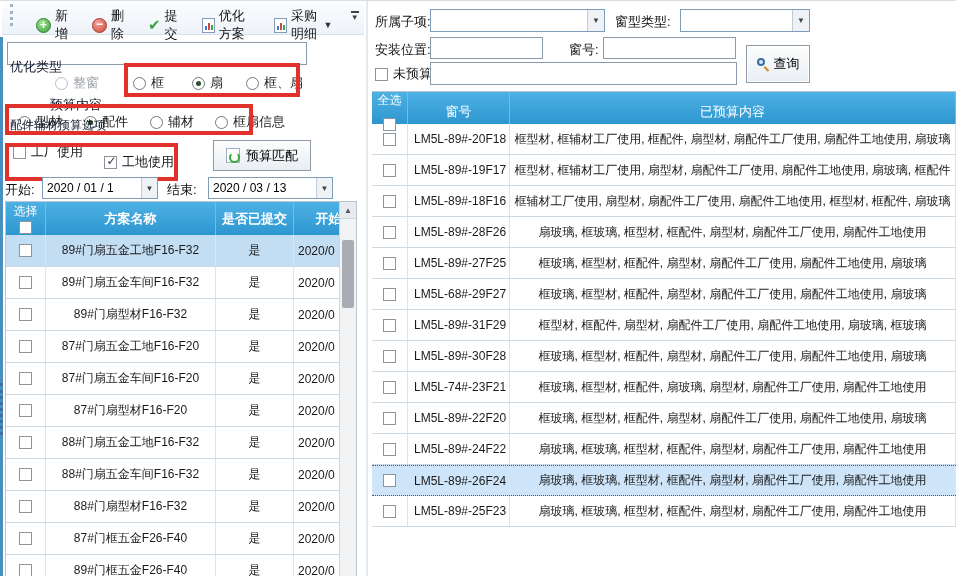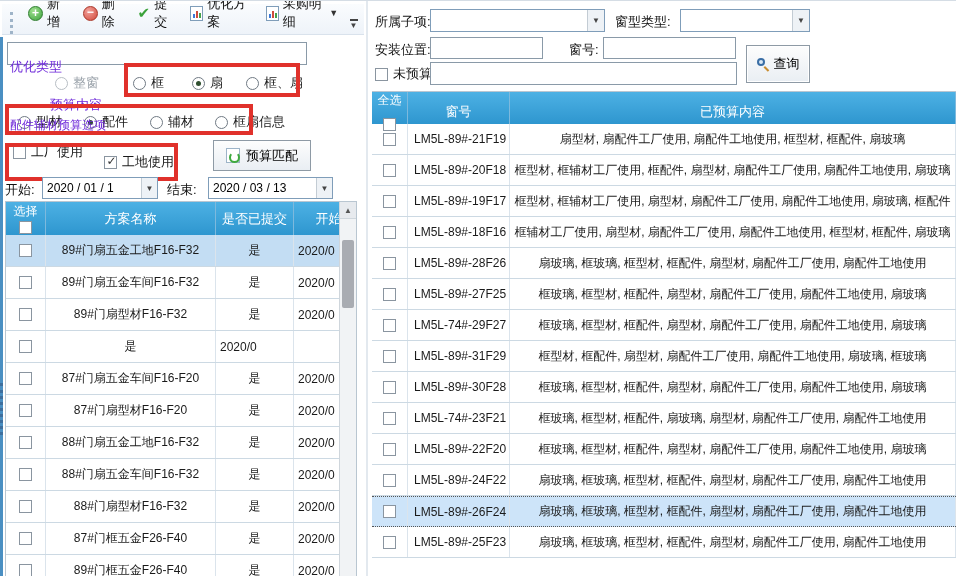--- a/index.html
+++ b/index.html
@@ -8,27 +8,27 @@
 
   
   .cb { display:inline-block; width:13px; height:13px; background:#fff; border:1px solid #8a95a0; position:relative; flex:none; }
   .cb.checked::after { content:"✓"; position:absolute; left:0; top:-3px; width:13px; text-align:center; font-size:12px; font-weight:bold; color:#333; }
   .radio { display:inline-block; width:13px; height:13px; border:1px solid #707a84; border-radius:50%; background:#fff; position:relative; flex:none; }
   .radio.checked::after { content:""; position:absolute; left:3px; top:3px; width:5px; height:5px; border-radius:50%; background:#2f4f2f; }
   .opt { display:inline-flex; align-items:center; gap:5px; font-size:13px; color:#1a1a1a; position:absolute; white-space:nowrap; }
   .opt.disabled { color:#9aa2aa; }
   .opt.disabled .radio { border-color:#b8bec4; }
   .redbox { position:absolute; border:4px solid #e0312b; pointer-events:none; }
-  .grouplabel { position:absolute; font-size:13px; color:#6d28d9; white-space:nowrap; }
+  .grouplabel { position:absolute; font-size:13px; color:#0f172a; white-space:nowrap; }
   input.txt { border:1px solid #8a9aa8; background:#fff; font-size:12px; padding:2px 4px; }
   .combo { position:absolute; border:1px solid #7f9db9; background:#fff; display:flex; }
   .combo .arrowbtn { margin-left:auto; width:17px; border-left:1px solid #c3ccd4; background:#eef2f6; display:flex; align-items:center; justify-content:center; font-size:8px; color:#444; }
 
   
-  #toolbar { position:absolute; left:2px; top:3px; width:362px; height:31px; background:linear-gradient(#fafcfe,#eef3f9); border-bottom:1px solid #d9e2ec; display:flex; align-items:flex-end; gap:2px; padding-left:8px; }
+  #toolbar { position:absolute; left:2px; top:3px; width:362px; height:31px; background:linear-gradient(#fafcfe,#eef3f9); border-bottom:1px solid #d9e2ec; display:flex; align-items:flex-start; gap:10px; padding-left:8px; }
   #toolbar .grip { width:3px; height:22px; border-left:3px dotted #9fb4c8; margin-right:6px; }
   .tbtn { display:inline-flex; align-items:center; gap:4px; padding:3px 7px; font-size:13px; color:#111; cursor:default; border-radius:2px; }
   .cicon { display:inline-block; width:15px; height:15px; border-radius:50%; position:relative; flex:none; }
   .cicon.green { background:radial-gradient(circle at 35% 30%, #9fe08f, #3fa33f); border:1px solid #2d7d2d; }
   .cicon.red { background:radial-gradient(circle at 35% 30%, #f2a19a, #d24a3c); border:1px solid #a93527; }
   .cicon::after { position:absolute; left:0; top:-1px; width:100%; text-align:center; color:#fff; font-weight:bold; font-size:12px; }
   .cicon.green::after { content:"+"; }
   .cicon.red::after { content:"−"; top:-2px; }
   .checkicon { color:#3aa23a; font-size:15px; font-weight:bold; }
   .docicon { display:inline-block; width:13px; height:15px; background:#fff; border:1px solid #7f9db9; position:relative; flex:none; }
@@ -45,21 +45,21 @@
   #left-grip2 { position:absolute; left:0; top:382px; height:52px; border-left:3px dotted #3e6f9e; }
   #search-box { position:absolute; left:7px; top:41px; width:300px; height:23px; }
   #search-box input { width:100%; height:100%; }
 
   
   .grid-head { background:linear-gradient(#4db1e4,#2e96cf); color:#fff; }
   #ltable { position:absolute; left:5px; top:200px; width:352px; height:376px; overflow:hidden; border:1px solid #b9c6d1; border-bottom:none; }
   .lhead, .lrow { display:grid; grid-template-columns:40px 170px 78px 70px; }
   .lhead { height:33px; font-size:12px; }
   .lhead .hc { display:flex; flex-direction:column; align-items:center; justify-content:center; gap:1px; border-right:1px solid #7db9dd; }
-  .lhead .hc.title { justify-content:center; font-size:13px; }
+  .lhead .hc.title { justify-content:center; font-size:13px;font-weight:bold; }
   .lrow { height:32px; background:#fff; border-bottom:1px solid #ccd9e3; font-size:12px; color:#1a1a1a; }
   .lrow > div { display:flex; align-items:center; justify-content:center; border-right:1px solid #dbe4ec; overflow:hidden; white-space:nowrap; }
   .lrow > div.datecell { justify-content:flex-start; padding-left:4px; }
   .lrow.selected { background:#c3ddf3; }
   #lscroll { position:absolute; right:0; top:0; width:17px; height:376px; background:#f1f3f5; border-left:1px solid #cfd6dc; }
   #lscroll .up { height:17px; background:#e7eaee; border-bottom:1px solid #cfd6dc; text-align:center; font-size:8px; color:#555; line-height:17px; }
   #lscroll .thumb { position:absolute; left:2px; right:2px; top:38px; height:68px; background:#a9acb2; border-radius:2px; }
 
   
   #rpanel { position:absolute; left:372px; top:0; width:584px; height:576px; }
@@ -255,20 +255,21 @@
           </div>
           <div>89#门扇型材F16-F32</div>
           <div>是</div>
           <div class="datecell">2020/0</div>
         </div>
 
         <div class="lrow">
           <div>
             <span class="cb"></span>
           </div>
+          <div>87#门扇五金工地F16-F20</div>
           <div>是</div>
           <div class="datecell">2020/0</div>
         </div>
 
         <div class="lrow">
           <div>
             <span class="cb"></span>
           </div>
           <div>87#门扇五金车间F16-F20</div>
           <div>是</div>
@@ -375,27 +376,20 @@
         </div>
         <div class="hc title">
             <span>窗号</span>
           </div>
         <div class="hc title">
             <span>已预算内容</span>
           </div>
       </div>
       <div>
 
-          <div class="rrow">
-            <div class="selcell">
-              <span class="cb"></span>
-            </div>
-            <div class="wincell">LM5L-89#-21F19</div>
-            <div class="contcell">扇型材, 扇配件工厂使用, 扇配件工地使用, 框型材, 框配件, 扇玻璃</div>
-          </div>
 
           <div class="rrow">
             <div class="selcell">
               <span class="cb"></span>
             </div>
             <div class="wincell">LM5L-89#-20F18</div>
             <div class="contcell">框型材, 框辅材工厂使用, 框配件, 扇型材, 扇配件工厂使用, 扇配件工地使用, 扇玻璃</div>
           </div>
 
           <div class="rrow">
@@ -428,21 +422,21 @@
               <span class="cb"></span>
             </div>
             <div class="wincell">LM5L-89#-27F25</div>
             <div class="contcell">框玻璃, 框型材, 框配件, 扇型材, 扇配件工厂使用, 扇配件工地使用, 扇玻璃</div>
           </div>
 
           <div class="rrow">
             <div class="selcell">
               <span class="cb"></span>
             </div>
-            <div class="wincell">LM5L-74#-29F27</div>
+            <div class="wincell">LM5L-68#-29F27</div>
             <div class="contcell">框玻璃, 框型材, 框配件, 扇型材, 扇配件工厂使用, 扇配件工地使用, 扇玻璃</div>
           </div>
 
           <div class="rrow">
             <div class="selcell">
               <span class="cb"></span>
             </div>
             <div class="wincell">LM5L-89#-31F29</div>
             <div class="contcell">框型材, 框配件, 扇型材, 扇配件工厂使用, 扇配件工地使用, 扇玻璃, 框玻璃</div>
           </div>

